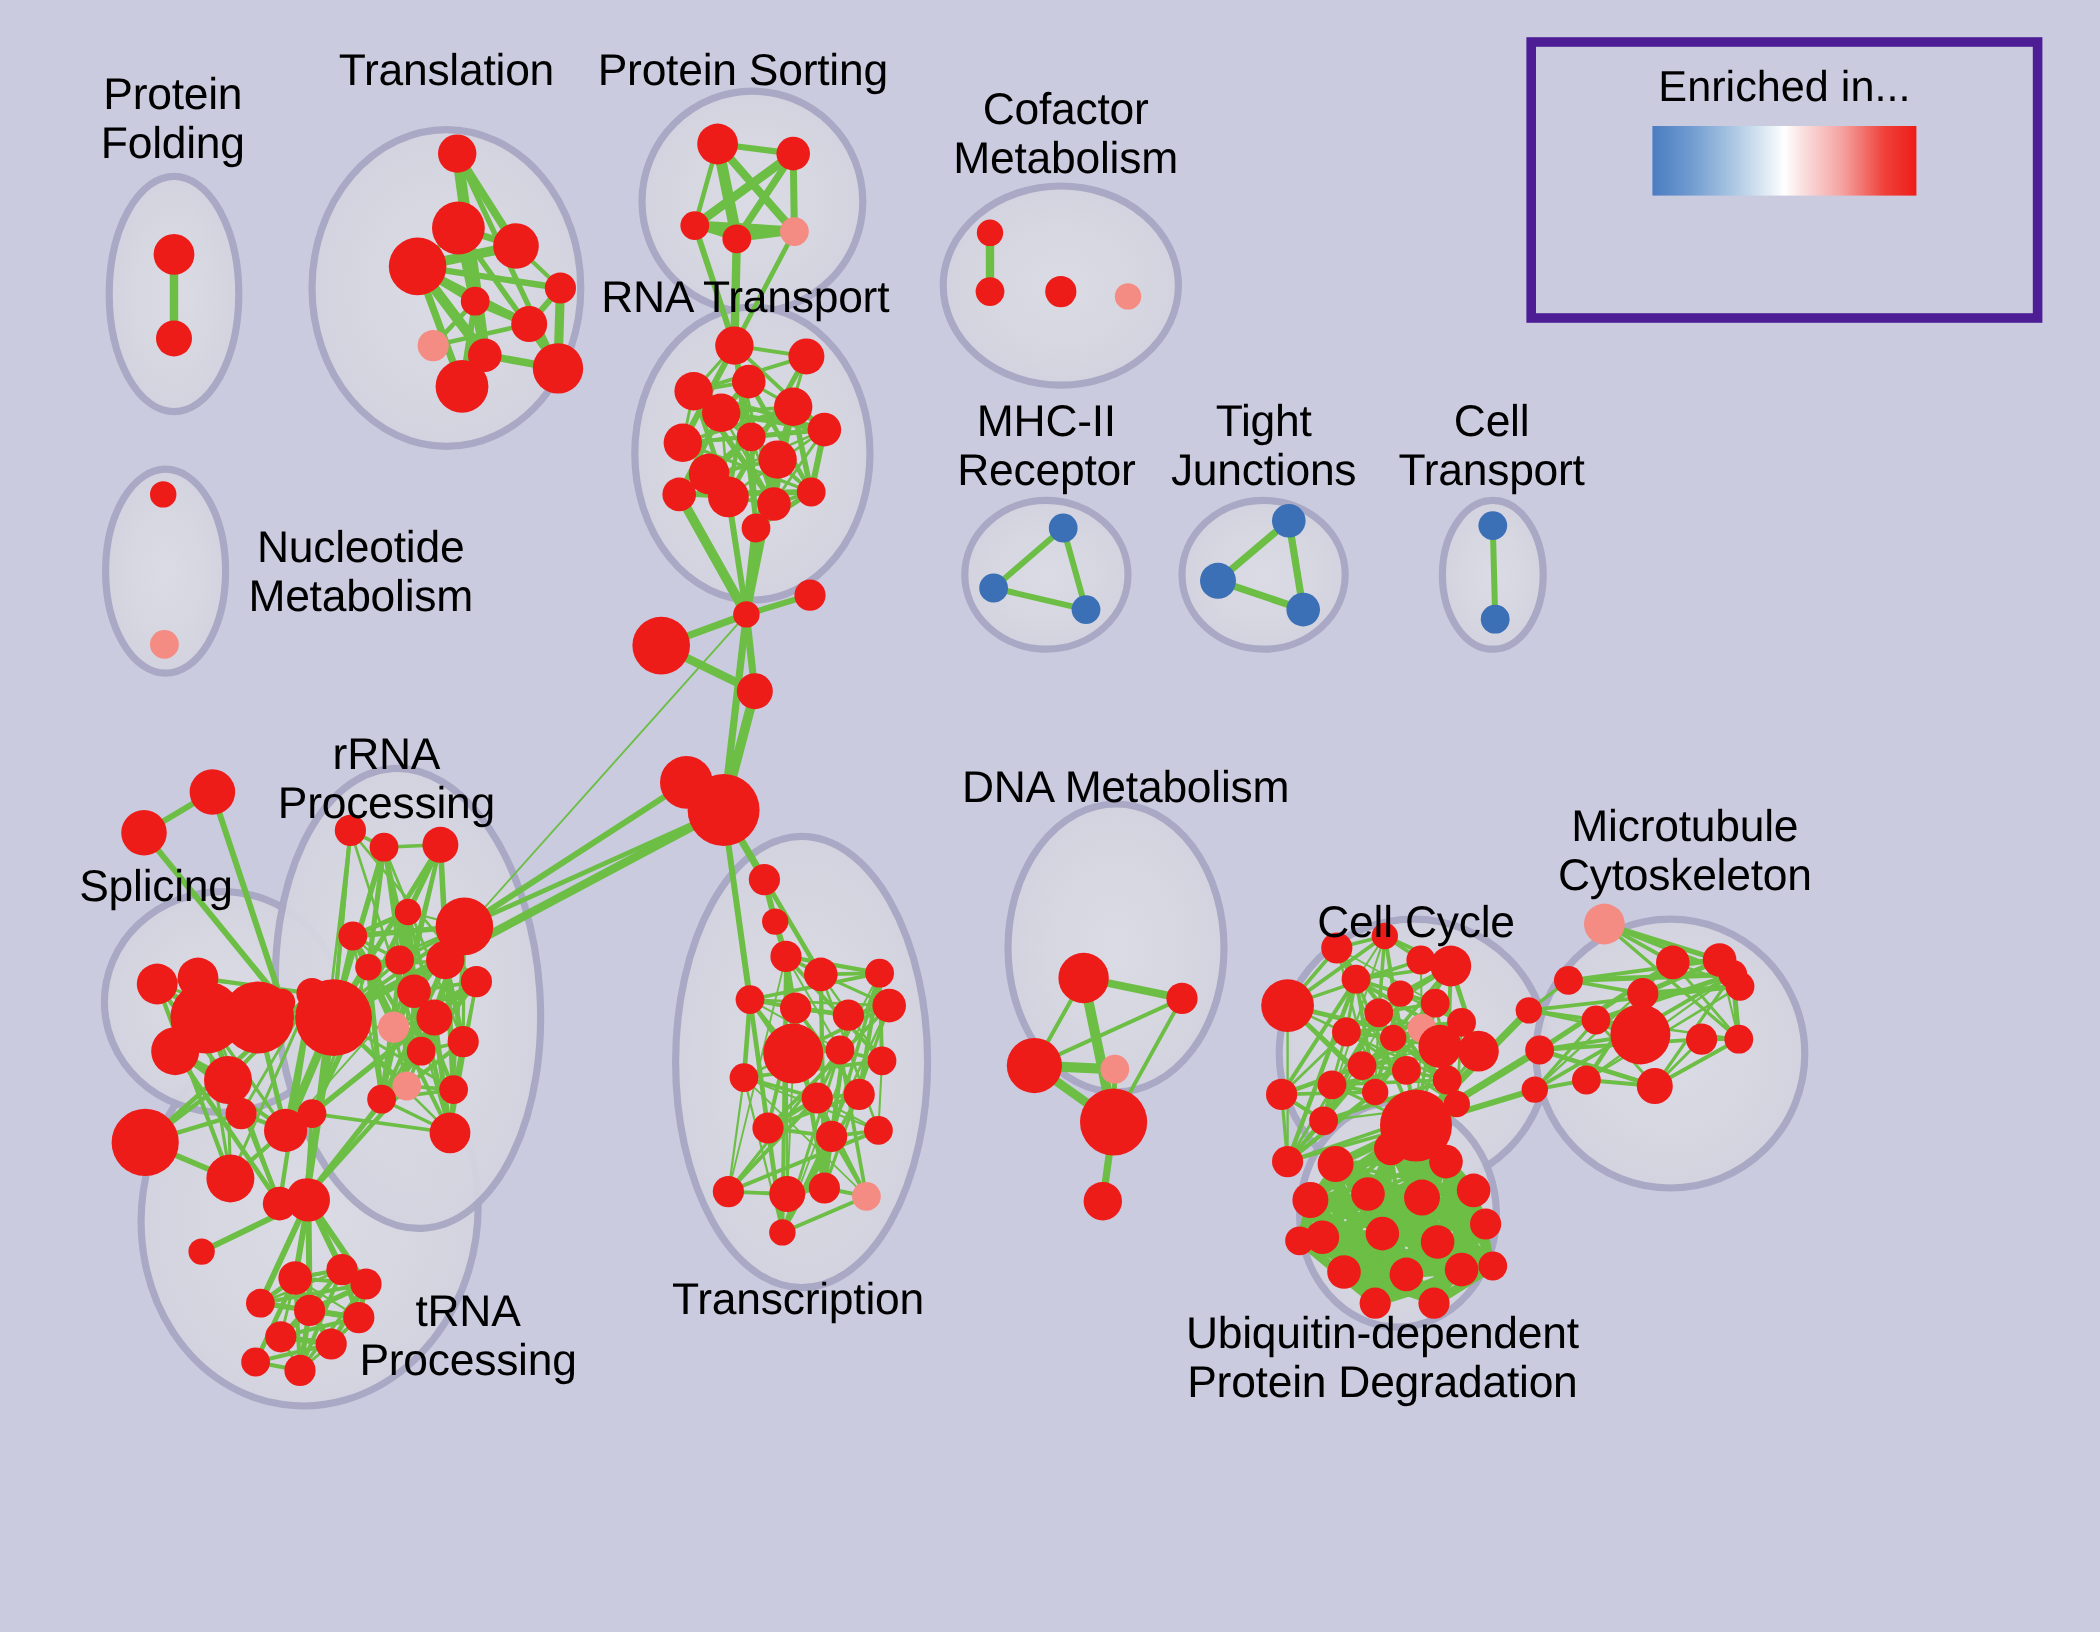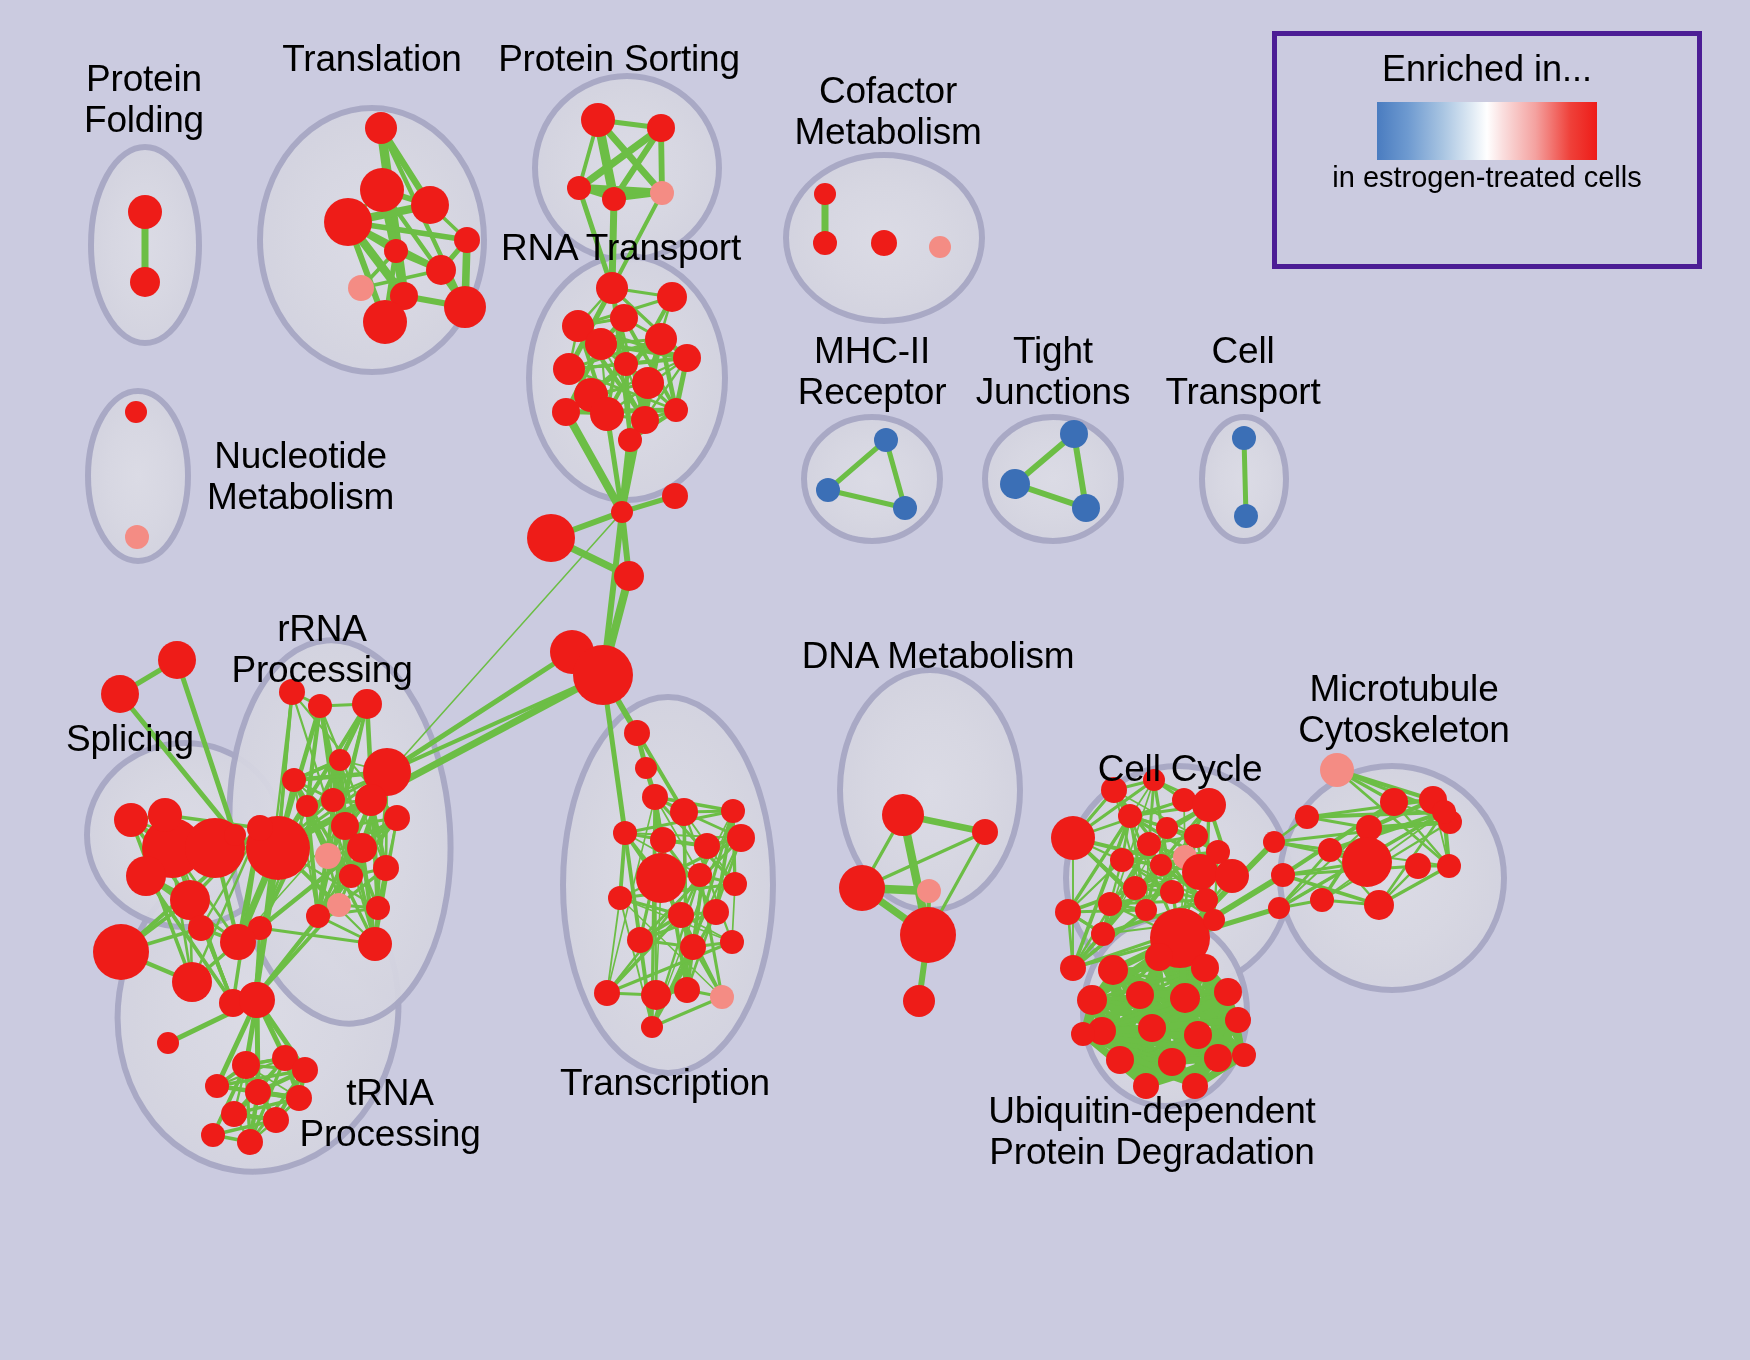--- a/index.html
+++ b/index.html
@@ -36,21 +36,21 @@
   .cl-left   { text-align: center; }
 
   
   #legend {
     position: absolute;
     left: 1272px;
     top: 31px;
     width: 430px;
     height: 238px;
     background: #cbcbe0;
-    border: 5px solid #4c1d95;
+    border: 8px solid #4c1d95;
     box-sizing: border-box;
   }
   #legend-title {
     text-align: center;
     font-size: 36px;
     color: #000;
     margin-top: 12px;
     font-family: "Liberation Sans", sans-serif;
   }
   #legend-bar {
@@ -1029,16 +1029,15 @@
       <div class="cluster-label cl-center" style="left: 665px; top: 1062px; text-align: right;">Transcription</div>
       <div class="cluster-label cl-center" style="left: 390px; top: 1072px;">tRNA
 Processing</div>
       <div class="cluster-label cl-center" style="left: 1152px; top: 1090px;">Ubiquitin-dependent
 Protein Degradation</div>
     </div>
 
   <div id="legend">
     <div id="legend-title">Enriched in...</div>
     <div id="legend-bar"></div>
-    <div class="legend-sub">in estrogen-treated cells</div>
   </div>
 
 </div>
 
 </body></html>

